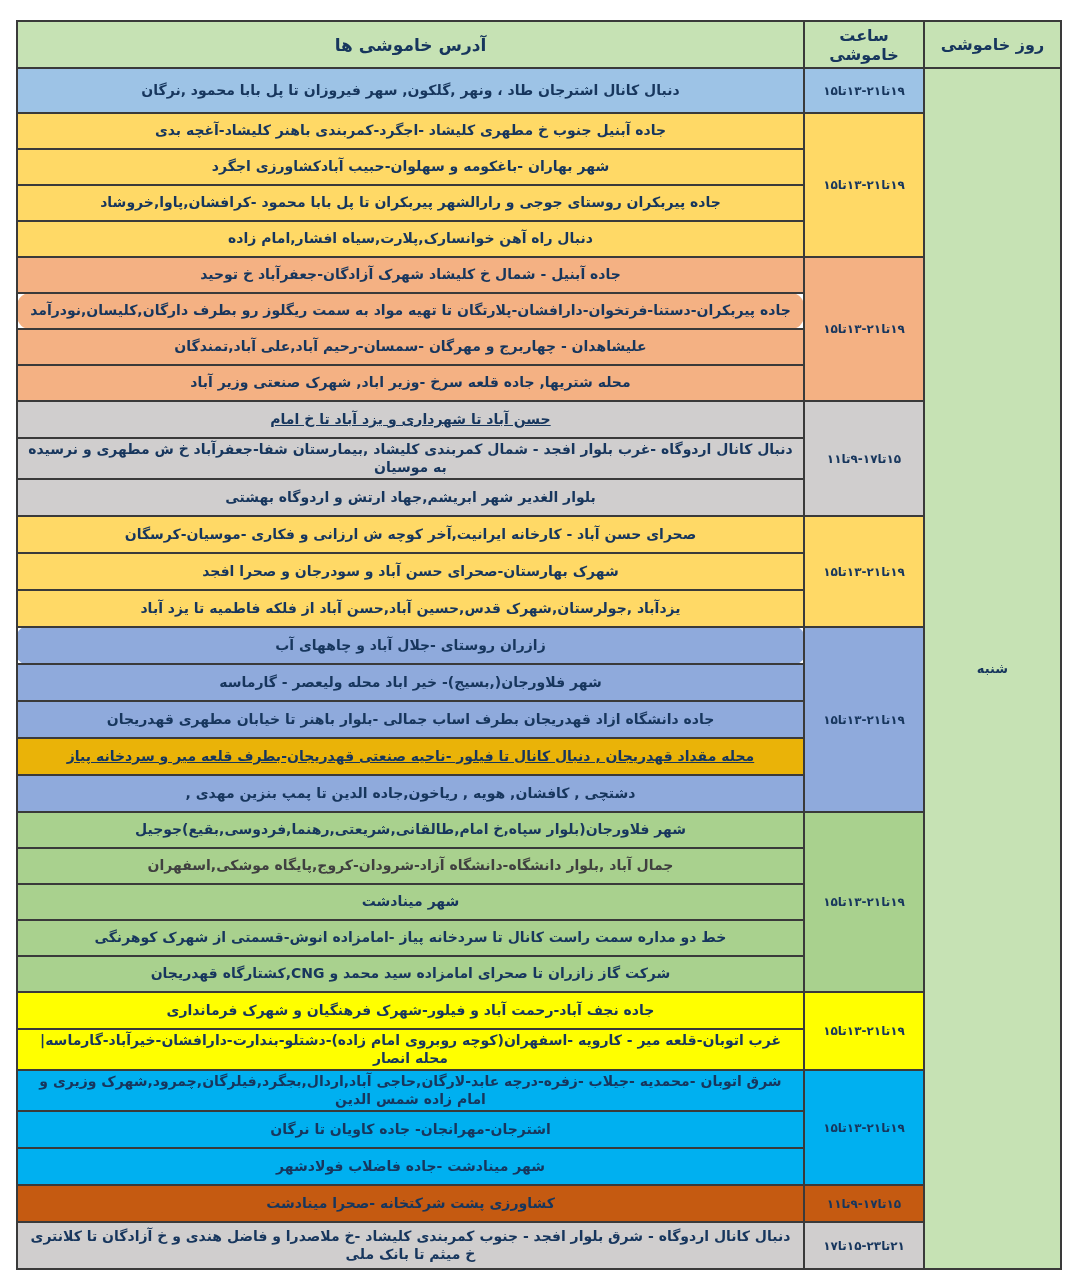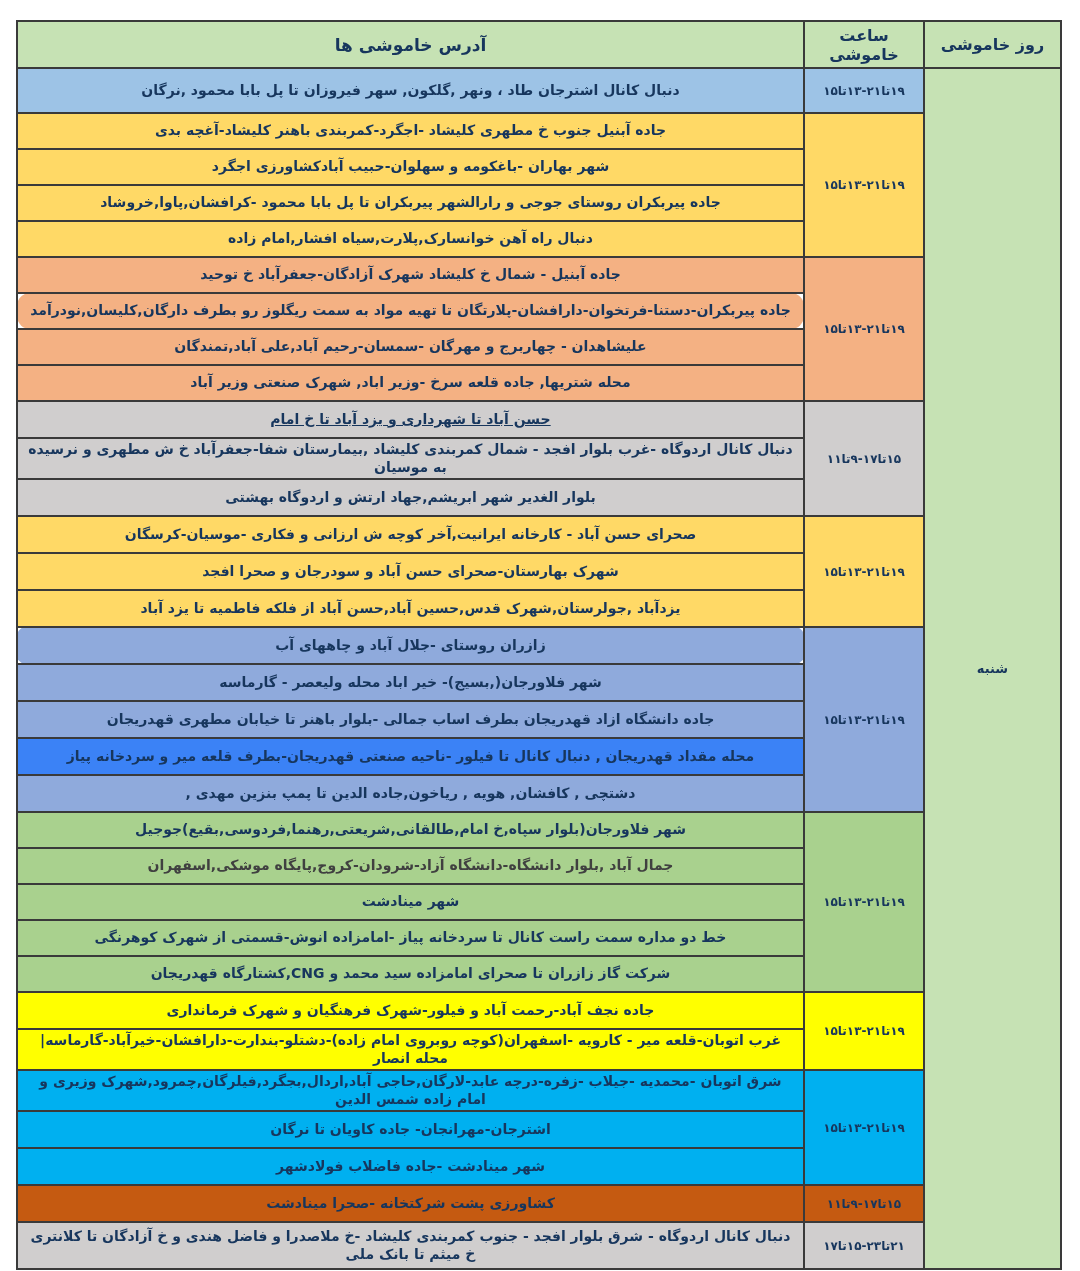--- a/index.html
+++ b/index.html
@@ -110,21 +110,21 @@
       <td class="hour" rowspan="5" style="background-color: rgb(143, 170, 220); color: rgb(23, 54, 93);">۱۹تا۲۱‏-‏۱۳تا۱۵</td>
       <td class="addr" style="background-color: rgb(143, 170, 220); color: rgb(23, 54, 93); border-radius: 9px;">زازران روستای -جلال آباد و چاههای آب</td>
     </tr>
     <tr class="rh37">
           <td class="addr" style="background-color: rgb(143, 170, 220); color: rgb(23, 54, 93);">شهر فلاورجان(,بسیج)- خیر اباد محله ولیعصر - گارماسه</td>
         </tr>
     <tr class="rh37">
           <td class="addr" style="background-color: rgb(143, 170, 220); color: rgb(23, 54, 93);">جاده دانشگاه ازاد قهدریجان بطرف اساب جمالی -بلوار باهنر تا خیابان مطهری قهدریجان</td>
         </tr>
     <tr class="rh37">
-          <td class="addr" style="background-color: #3b82f6; color: rgb(23, 54, 93);">محله مقداد قهدریجان , دنبال کانال تا فیلور -ناحیه صنعتی قهدریجان-بطرف قلعه میر و سردخانه پیاز</td>
+          <td class="addr" style="background-color: #eab308; color: rgb(23, 54, 93); text-decoration: underline;">محله مقداد قهدریجان , دنبال کانال تا فیلور -ناحیه صنعتی قهدریجان-بطرف قلعه میر و سردخانه پیاز</td>
         </tr>
     <tr class="rh37">
           <td class="addr" style="background-color: rgb(143, 170, 220); color: rgb(23, 54, 93);">دشتچی , کافشان, هویه , ریاخون,جاده الدین تا پمپ بنزین مهدی ,</td>
         </tr>
 
     <tr class="rh36">
       <td class="hour" rowspan="5" style="background-color: rgb(169, 209, 142); color: rgb(23, 54, 93);">۱۹تا۲۱‏-‏۱۳تا۱۵</td>
       <td class="addr" style="background-color: rgb(169, 209, 142); color: rgb(23, 54, 93);">شهر فلاورجان(بلوار سپاه,خ امام,طالقانی,شریعتی,رهنما,فردوسی,بقیع)جوجیل</td>
     </tr>
     <tr class="rh36">

